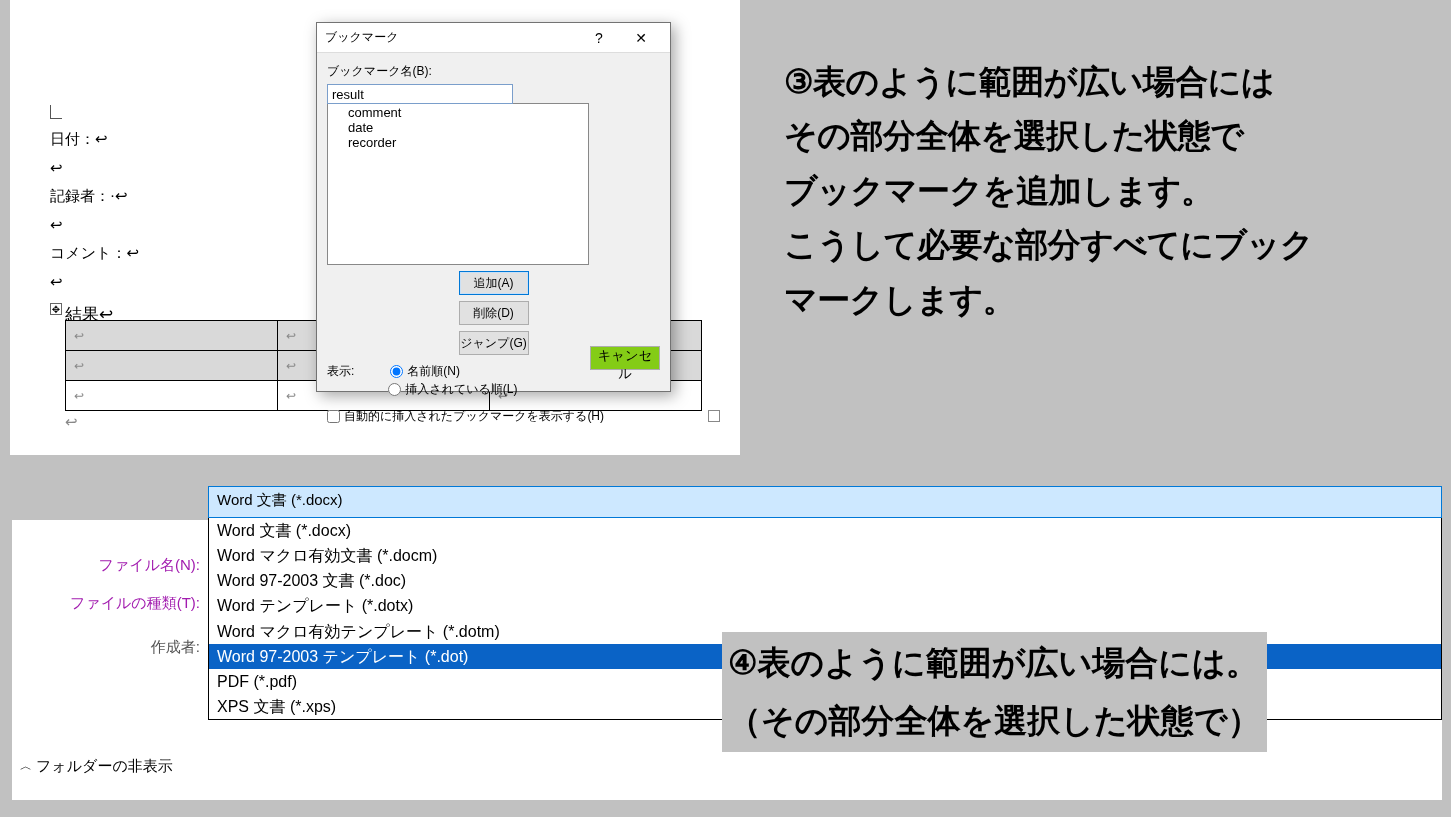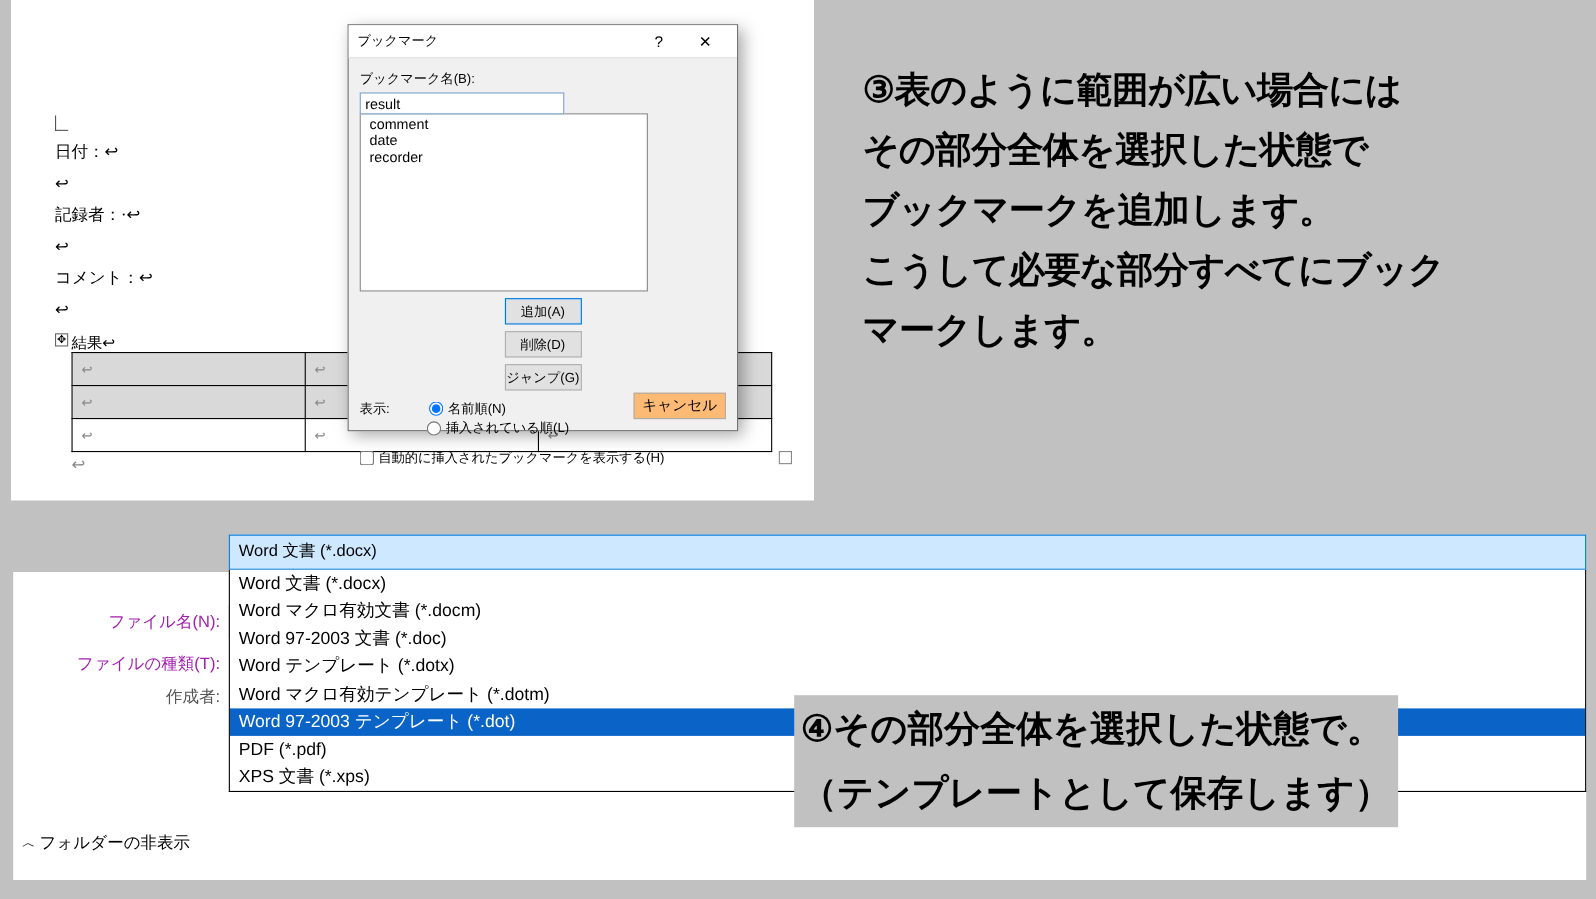--- a/index.html
+++ b/index.html
@@ -17,69 +17,69 @@
 
     
     .dlg{ position:absolute; left:306px; top:22px; width:355px; height:370px; background:#f0f0f0; border:1px solid #737373; box-shadow:4px 4px 14px rgba(0,0,0,.35); font-size:12px; }
     .dlg-title{ height:30px; background:#fff; border-bottom:1px solid #ddd; display:flex; align-items:center; padding:0 8px; }
     .dlg-title .t{ flex:1; }
     .dlg-title .ic{ width:42px; text-align:center; font-size:14px; }
     .dlg-body{ padding:10px 10px 8px; }
     .dlg-body .lbl{ margin-bottom:4px; }
     .row{ display:flex; gap:6px;flex-direction:column; }
     .bn-input{ flex:1; border:1px solid #7a9ecb; height:20px; padding:1px 4px; font-size:13px; background:#fff;}
-    .bn-list{ width:262px; height:162px; border:1px solid #888; background:#fff; padding:2px 8px; font-size:13px; line-height:1.15; overflow:hidden; margin-top:-1px;}
+    .bn-list{ width:262px; height:162px; border:1px solid #888; background:#fff; padding:2px 20px; font-size:13px; line-height:1.15; overflow:hidden; margin-top:-1px;}
     .btncol{ display:flex; flex-direction:column; gap:6px;align-items:center; }
     .wbtn{ width:70px; height:24px; background:#e1e1e1; border:1px solid #adadad; font-size:12px; cursor:pointer;}
     .wbtn.primary{ border:1px solid #0078d7; box-shadow:inset 0 0 0 1px #c8e0f7;}
     .disp{ margin-top:8px;}
     .radio-row{ display:flex; align-items:center; gap:4px; margin:1px 0;}
     .radio-row input{margin-left:30px;}
     .chk-row{ display:flex; align-items:center; gap:4px; margin-top:10px;}
     .dlg-foot{ position:absolute; right:10px; bottom:10px;}
-    .cancel{ width:84px; height:24px; background:#fdba74; border:1px solid #adadad;}
+    .cancel{ width:70px; height:24px; background:#84cc16; border:1px solid #adadad;}
 
     
     .anno3{ position:absolute; left:748px; top:55px; font-weight:900; font-size:33px; line-height:1.65; font-family:'Yu Gothic','Meiryo',sans-serif; letter-spacing:-0.5px;margin-left:36px;}
     .circled{ display:inline-block; }
 
     
     .panel2{ position:absolute; left:12px; top:520px; width:1430px; height:280px; background:#fff; }
     .save-grid{ position:absolute; left:0; top:26px; width:100%; font-size:15px; }
     .sg-row{ display:flex; align-items:center; height:38px; }
     .sg-lbl{ width:196px; text-align:right; padding-right:8px; color:#a21caf; }
     .sg-val{ flex:1; }
     .fn-box{ border:1px solid #888; height:30px; width:100%; padding:3px 8px; background:#fff;}
     .ft-box{ border:1px solid #0078d7; height:32px; width:100%; padding:4px 8px; background:#cde8ff;}
     .dropdown{ border:1px solid #000; border-top:none; background:#fff; width:100%; }
     .dropdown div{ padding:1px 8px; font-size:16px; line-height:1.45; cursor:pointer;}
     .dropdown .sel{ background:#0a63c6; color:#fff; }
     .hide-folders{ position:absolute; left:8px; bottom:24px; font-size:15px; display:flex; align-items:center; gap:4px;}
     .hide-folders .chev{ font-size:12px;}
-    .author-lbl{ position:absolute; left:0; top:104px; width:196px; text-align:right; padding-right:8px; color:#555; font-size:15px;}
+    .author-lbl{ position:absolute; left:0; top:118px; width:196px; text-align:right; padding-right:8px; color:#555; font-size:15px;}
 
     
     .anno4{ position:absolute; left:722px; top:632px; font-weight:900; font-size:33px; line-height:1.75; font-family:'Yu Gothic','Meiryo',sans-serif; background:#c1c1c1; padding:2px 6px;}
     .yellow-square{ position:absolute; left:54px; top:522px; width:14px; height:14px; background:#ffe699; border:1px solid #b99300;}
   </style>
 </head>
 <body>
 
 <div class="panel1">
   <div style="position:absolute;left:40px;top:105px;width:12px;height:14px;border-left:1px solid #555;border-bottom:1px solid #555;"></div>
   <div class="doc">
     <div>日付：↩</div>
     <div>↩</div>
     <div>記録者：·↩</div>
     <div>↩</div>
     <div>コメント：↩</div>
     <div>↩</div>
   </div>
   <div class="move-handle">✥</div>
-  <div style="position:absolute;left:55px;top:303px;font-family:'MS Mincho',serif;font-size:14px;">結果↩</div>
+  <div style="position:absolute;left:55px;top:303px;font-family:'MS Mincho',serif;font-size:17px;">結果↩</div>
   <table class="tbl">
     <tbody>
         <tr>
           <td>↩</td>
           <td>↩</td>
           <td>↩</td>
         </tr>
     <tr>
           <td>↩</td>
           <td>↩</td>
@@ -176,15 +176,15 @@
     </div>
   </div>
   <div class="author-lbl">作成者:</div>
   <div class="hide-folders">
     <span class="chev">︿</span>
     <span>フォルダーの非表示</span>
   </div>
 </div>
 
 <div class="anno4">
-  <span class="circled">④</span><span>その部分全体を選択した状態で。</span><br>
-  <span>（テンプレートとして保存します）</span>
+  <span class="circled">④</span><span>表のように範囲が広い場合には。</span><br>
+  <span>（その部分全体を選択した状態で）</span>
 </div>
 
 </body></html>

